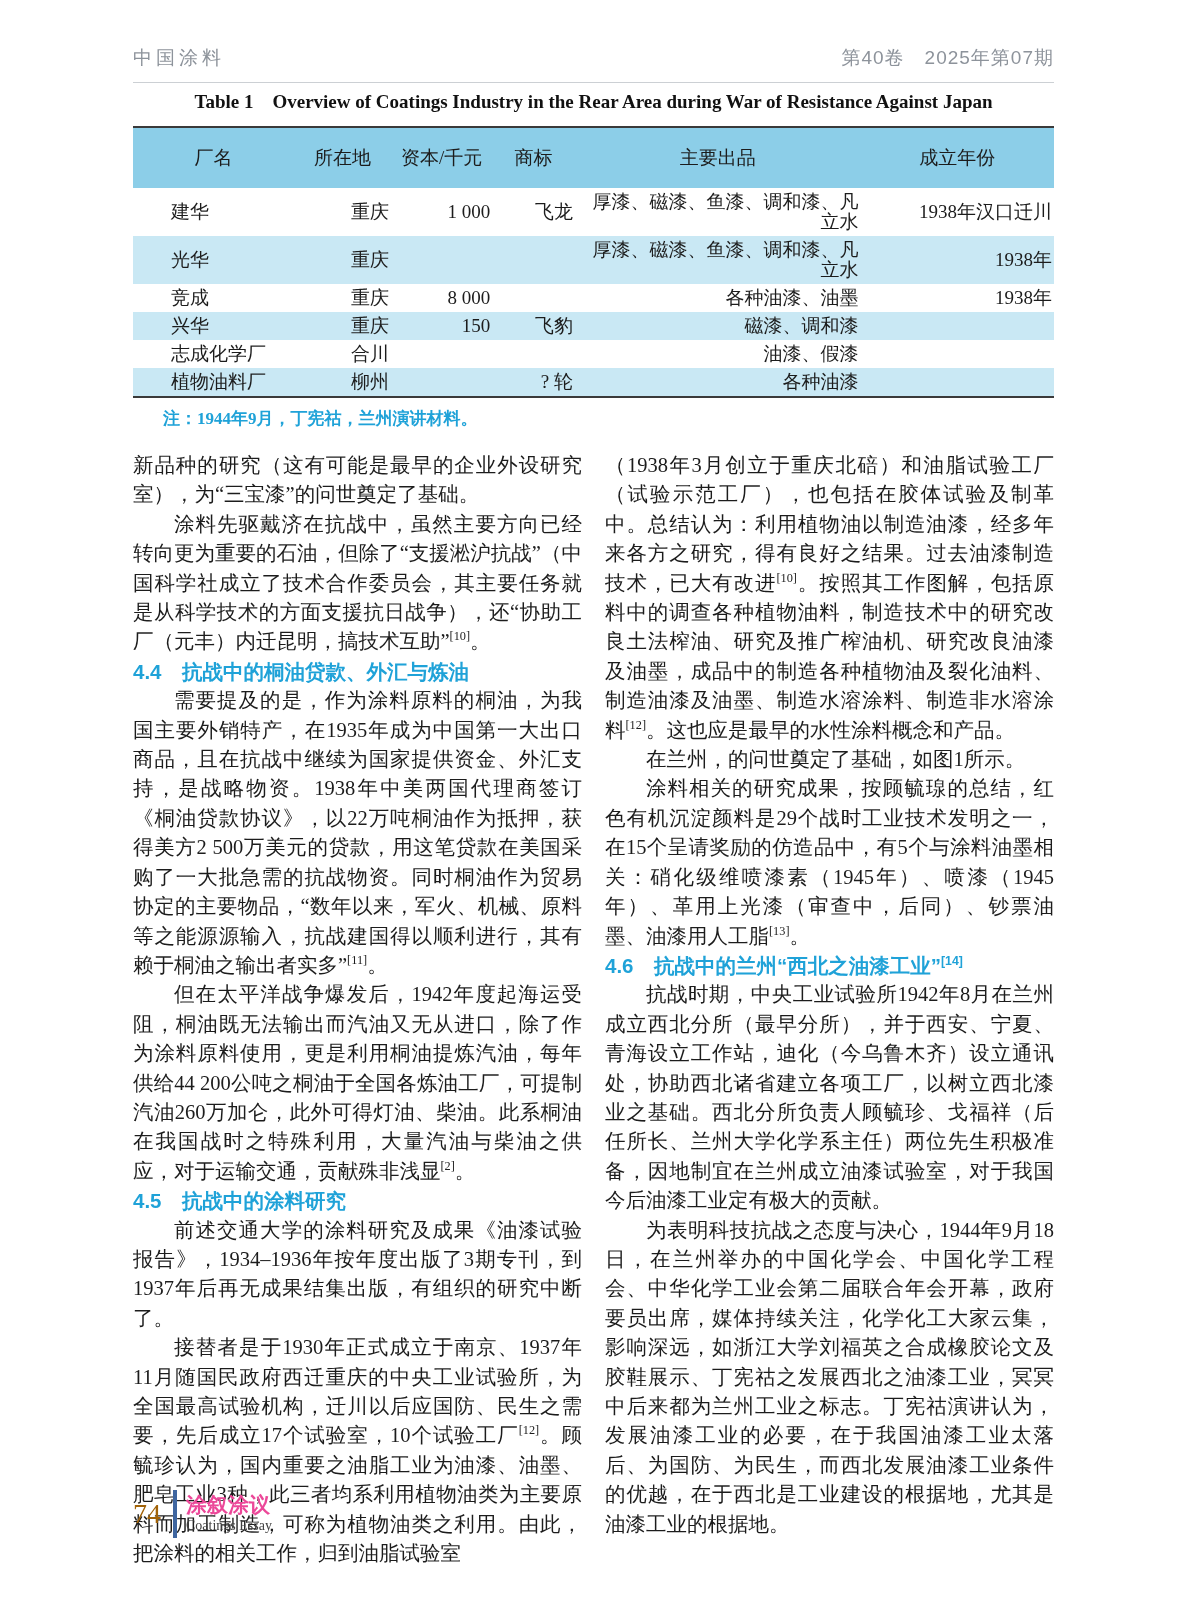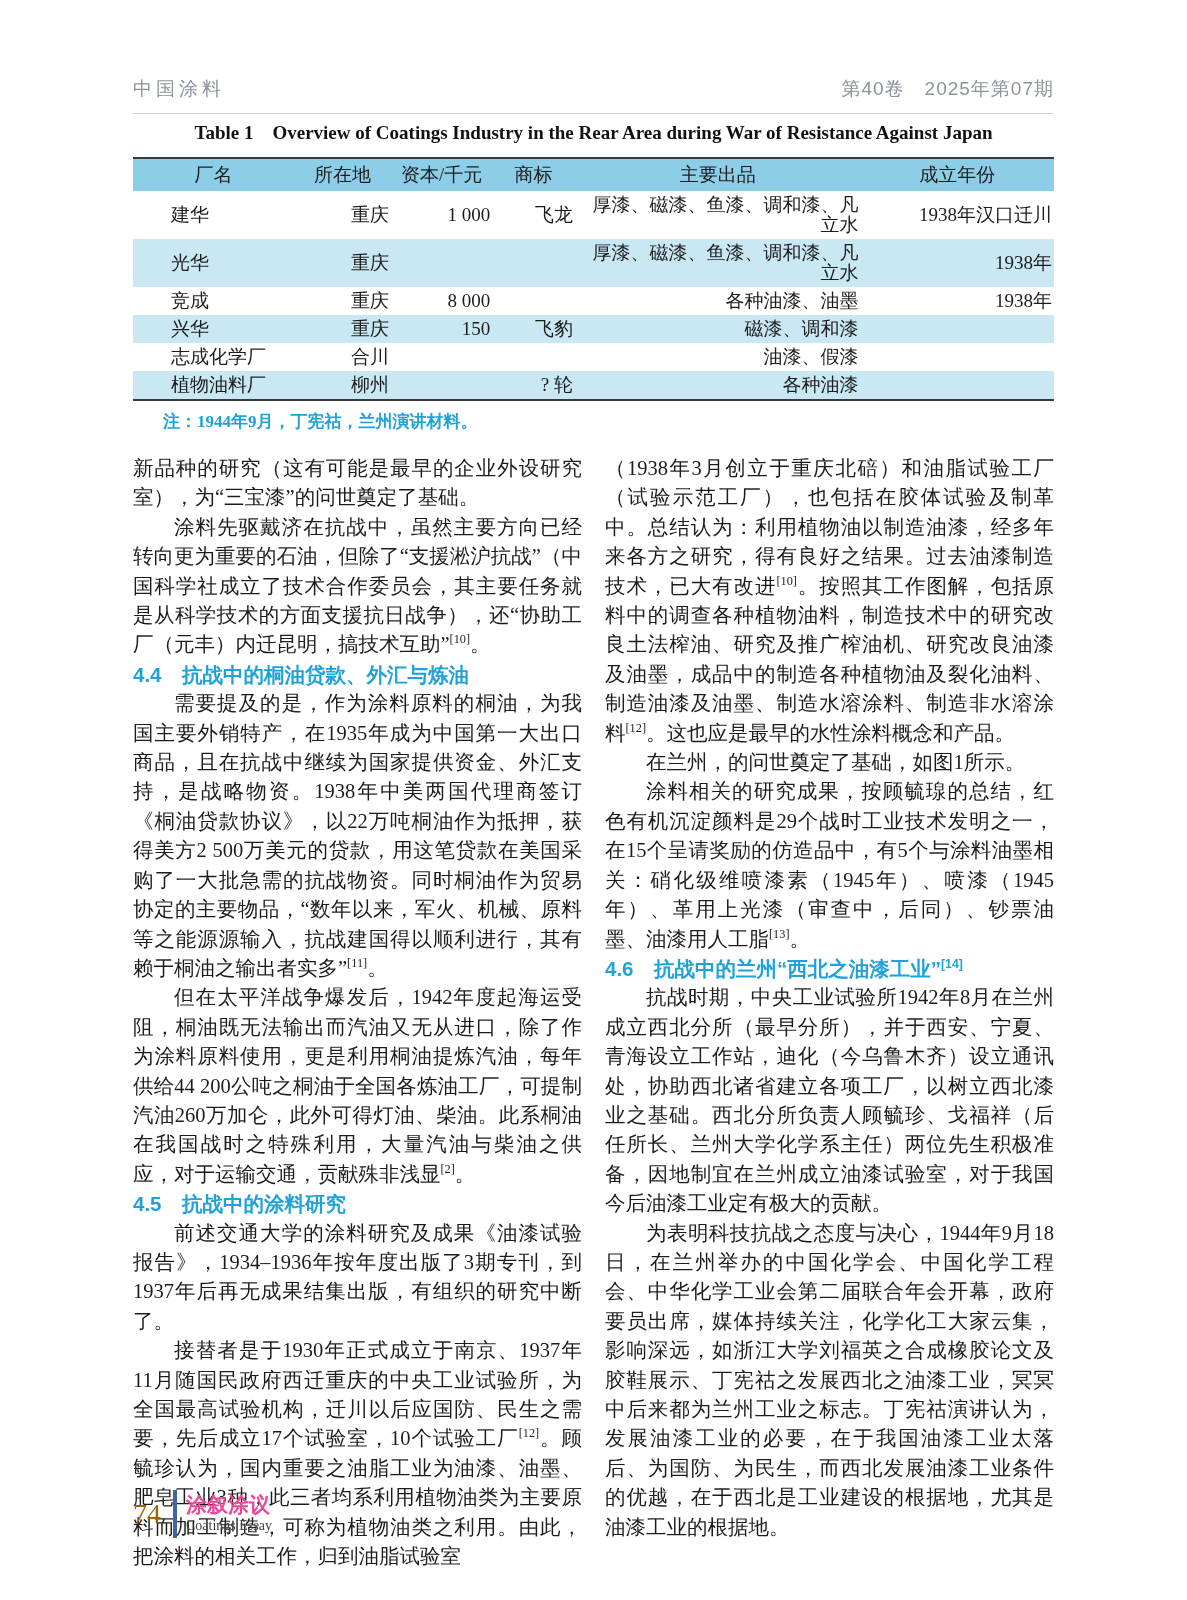--- a/index.html
+++ b/index.html
@@ -9,21 +9,21 @@
     background:#ffffff;
     box-sizing:border-box;
     padding:0 133px;
     font-family:"Liberation Serif","DejaVu Serif",serif;
     color:#1c1c1c;
     overflow:hidden;
   }
   
   .pg-header {
     display:flex; justify-content:space-between; align-items:flex-end;
-    padding-top:76px; padding-bottom:11px;
+    padding-top:45px; padding-bottom:11px;
     border-bottom:1px solid #ccd0d4;
     font-family:"Liberation Sans","DejaVu Sans",sans-serif;
     font-size:19px; color:#8d939b;
   }
   .pg-header .journal { letter-spacing:4px; }
   .pg-header .issue { letter-spacing:1px; }
 
   
   .tbl-title-cn {
     margin-top:22px; text-align:center;
@@ -37,21 +37,21 @@
   }
 
   
   table.ind {
     width:100%; border-collapse:collapse; margin-top:11px;
     border-top:2.5px solid #3a3a3a; border-bottom:2.5px solid #3a3a3a;
     font-size:19px; line-height:20px;
   }
   table.ind th {
     background:var(--tbl-head,#8ccee8);
-    font-weight:normal; text-align:center; padding:6px 2px;
+    font-weight:normal; text-align:center; padding:20px 2px;
   }
   table.ind td { text-align:right; padding:4px 2px; }
   table.ind tbody tr:nth-child(even) { background:var(--tbl-alt,#c9e8f4); }
   table.ind td:first-child { text-align:left; padding-left:38px; }
   table.ind th:nth-child(1), table.ind td:nth-child(1) { width:17.5%; }
   table.ind th:nth-child(2), table.ind td:nth-child(2) { width:10.5%; }
   table.ind th:nth-child(3), table.ind td:nth-child(3) { width:11%; }
   table.ind th:nth-child(4), table.ind td:nth-child(4) { width:9%; }
   table.ind th:nth-child(5), table.ind td:nth-child(5) { width:31%; }
   table.ind th:nth-child(6), table.ind td:nth-child(6) { width:21%; }

